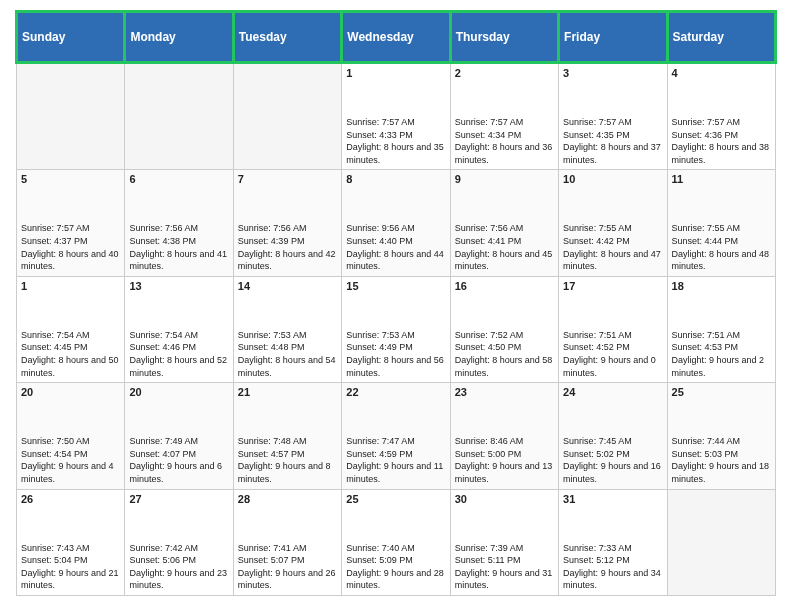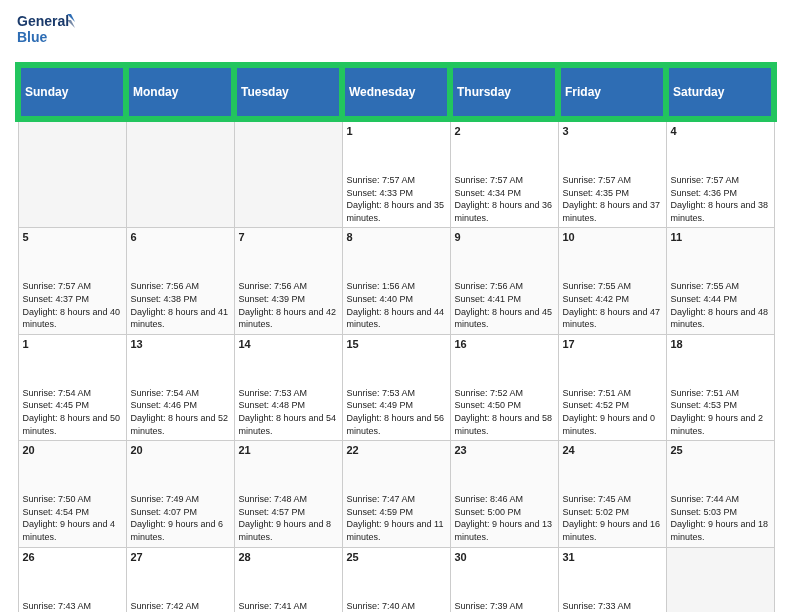--- a/index.html
+++ b/index.html
@@ -44,21 +44,21 @@
       border-collapse: collapse;
       table-layout: fixed;
     }
     .calendar th {
       background: #2e6db4;
       color: #fff;
       font-size: 12px;
       font-weight: bold;
       padding: 17px 4px;
       text-align: left;
-      border: 6px solid #22c55e;
+      border: 3px solid #22c55e;
     }
     .calendar td {
       border: 1px solid #ccc;
       vertical-align: top;
       padding: 3px 4px;
       font-size: 9.5px;
       color: #222;
       height: 82px;
       background: #fff;
     }
@@ -78,34 +78,20 @@
       font-size: 9px;
       line-height: 1.4;
       color: #222;
       margin-top: 37px;
     }
   </style>
 </head>
 <body>
 
 <div class="page">
-  <div class="header">
-    <div class="logo">
-  <svg width="60" height="44" viewBox="0 0 60 44" xmlns="http://www.w3.org/2000/svg">
-    <text x="2" y="16" font-size="14" font-weight="bold" fill="#1a3a6b" font-family="Arial">General</text>
-    <text x="2" y="32" font-size="14" font-weight="bold" fill="#2e6db4" font-family="Arial">Blue</text>
-    <polygon points="52,4 60,12 56,4" fill="#2e6db4"></polygon>
-    <polygon points="52,10 60,18 56,10" fill="#1a3a6b" opacity="0.6"></polygon>
-  </svg>
-</div>
-    <div class="title-block">
-      <div class="month-title"></div>
-      <div class="location"></div>
-    </div>
-  </div>
 
   <table class="calendar">
     <thead>
       <tr>
       <th>Sunday</th>
           <th>Monday</th>
           <th>Tuesday</th>
           <th>Wednesday</th>
           <th>Thursday</th>
           <th>Friday</th>
@@ -163,21 +149,21 @@
           </td>
           <td>
             <span class="day-number">7</span>
             <div class="day-info">Sunrise: 7:56 AM
 Sunset: 4:39 PM
 Daylight: 8 hours
 and 42 minutes.</div>
           </td>
           <td>
             <span class="day-number">8</span>
-            <div class="day-info">Sunrise: 1:56 AM
+            <div class="day-info">Sunrise: 9:56 AM
 Sunset: 4:40 PM
 Daylight: 8 hours
 and 44 minutes.</div>
           </td>
           <td>
             <span class="day-number">9</span>
             <div class="day-info">Sunrise: 7:56 AM
 Sunset: 4:41 PM
 Daylight: 8 hours
 and 45 minutes.</div>

